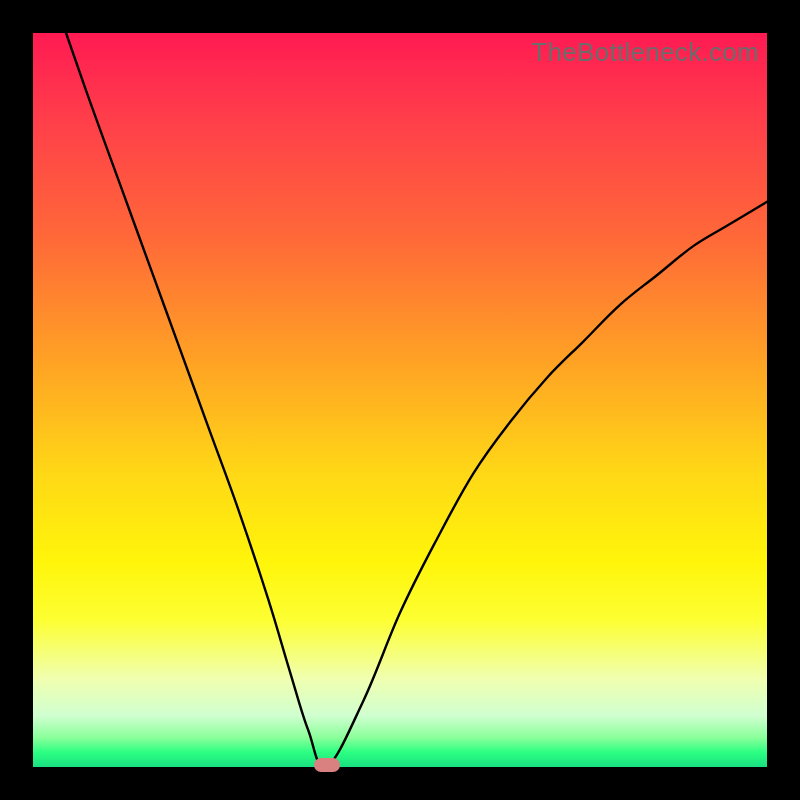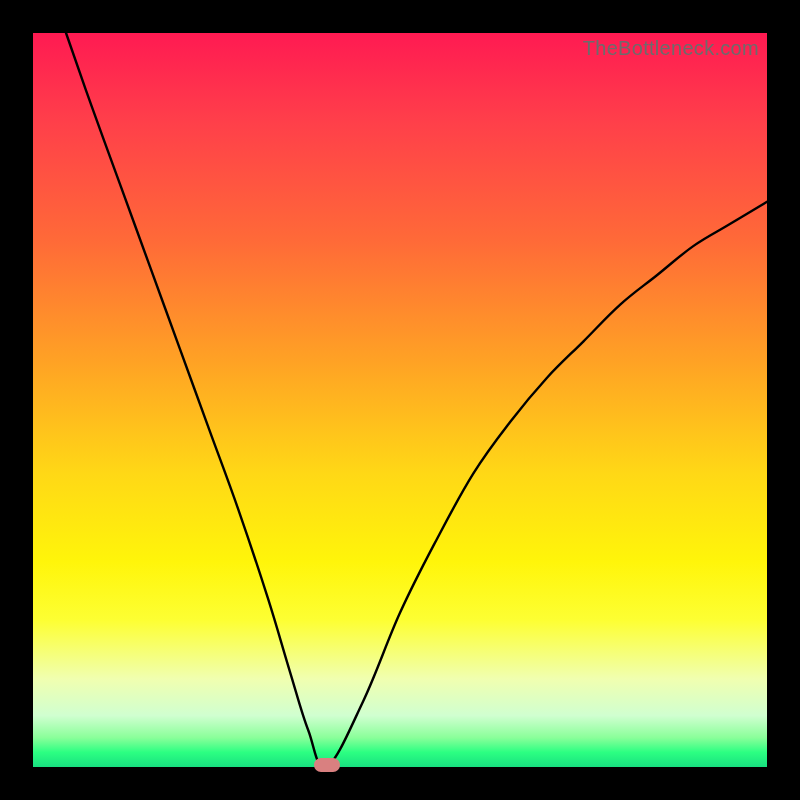--- a/index.html
+++ b/index.html
@@ -28,21 +28,21 @@
       #d0ffd0 93%,
       #8aff9a 96%,
       #2cff82 98%,
       #18e080 100%);
   }
   .watermark {
     position: absolute;
     top: 4px;
     right: 8px;
     font-family: Arial, Helvetica, sans-serif;
-    font-size: 20px;
+    font-size: 26px;
     font-weight: 500;
     color: #6c6c6c;
     letter-spacing: 0.3px;
   }
   .curve {
     position: absolute;
     left: 0;
     top: 0;
     width: 734px;
     height: 734px;

